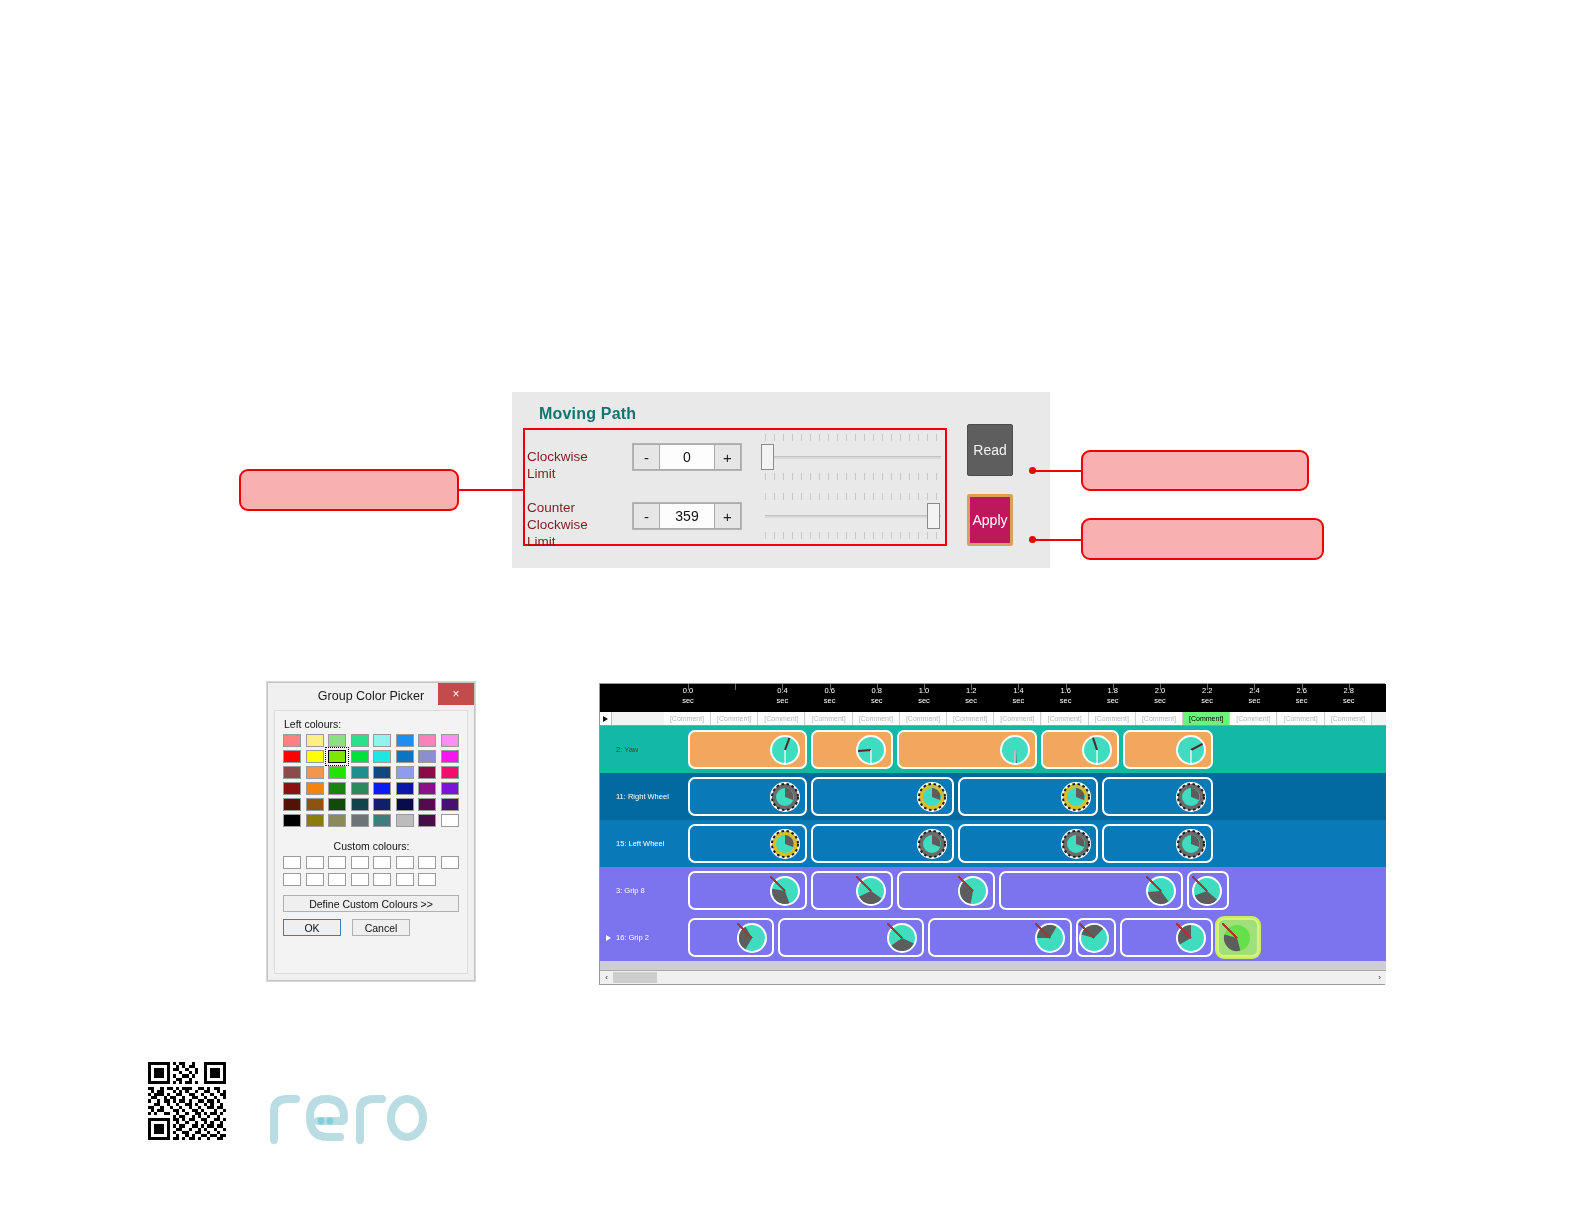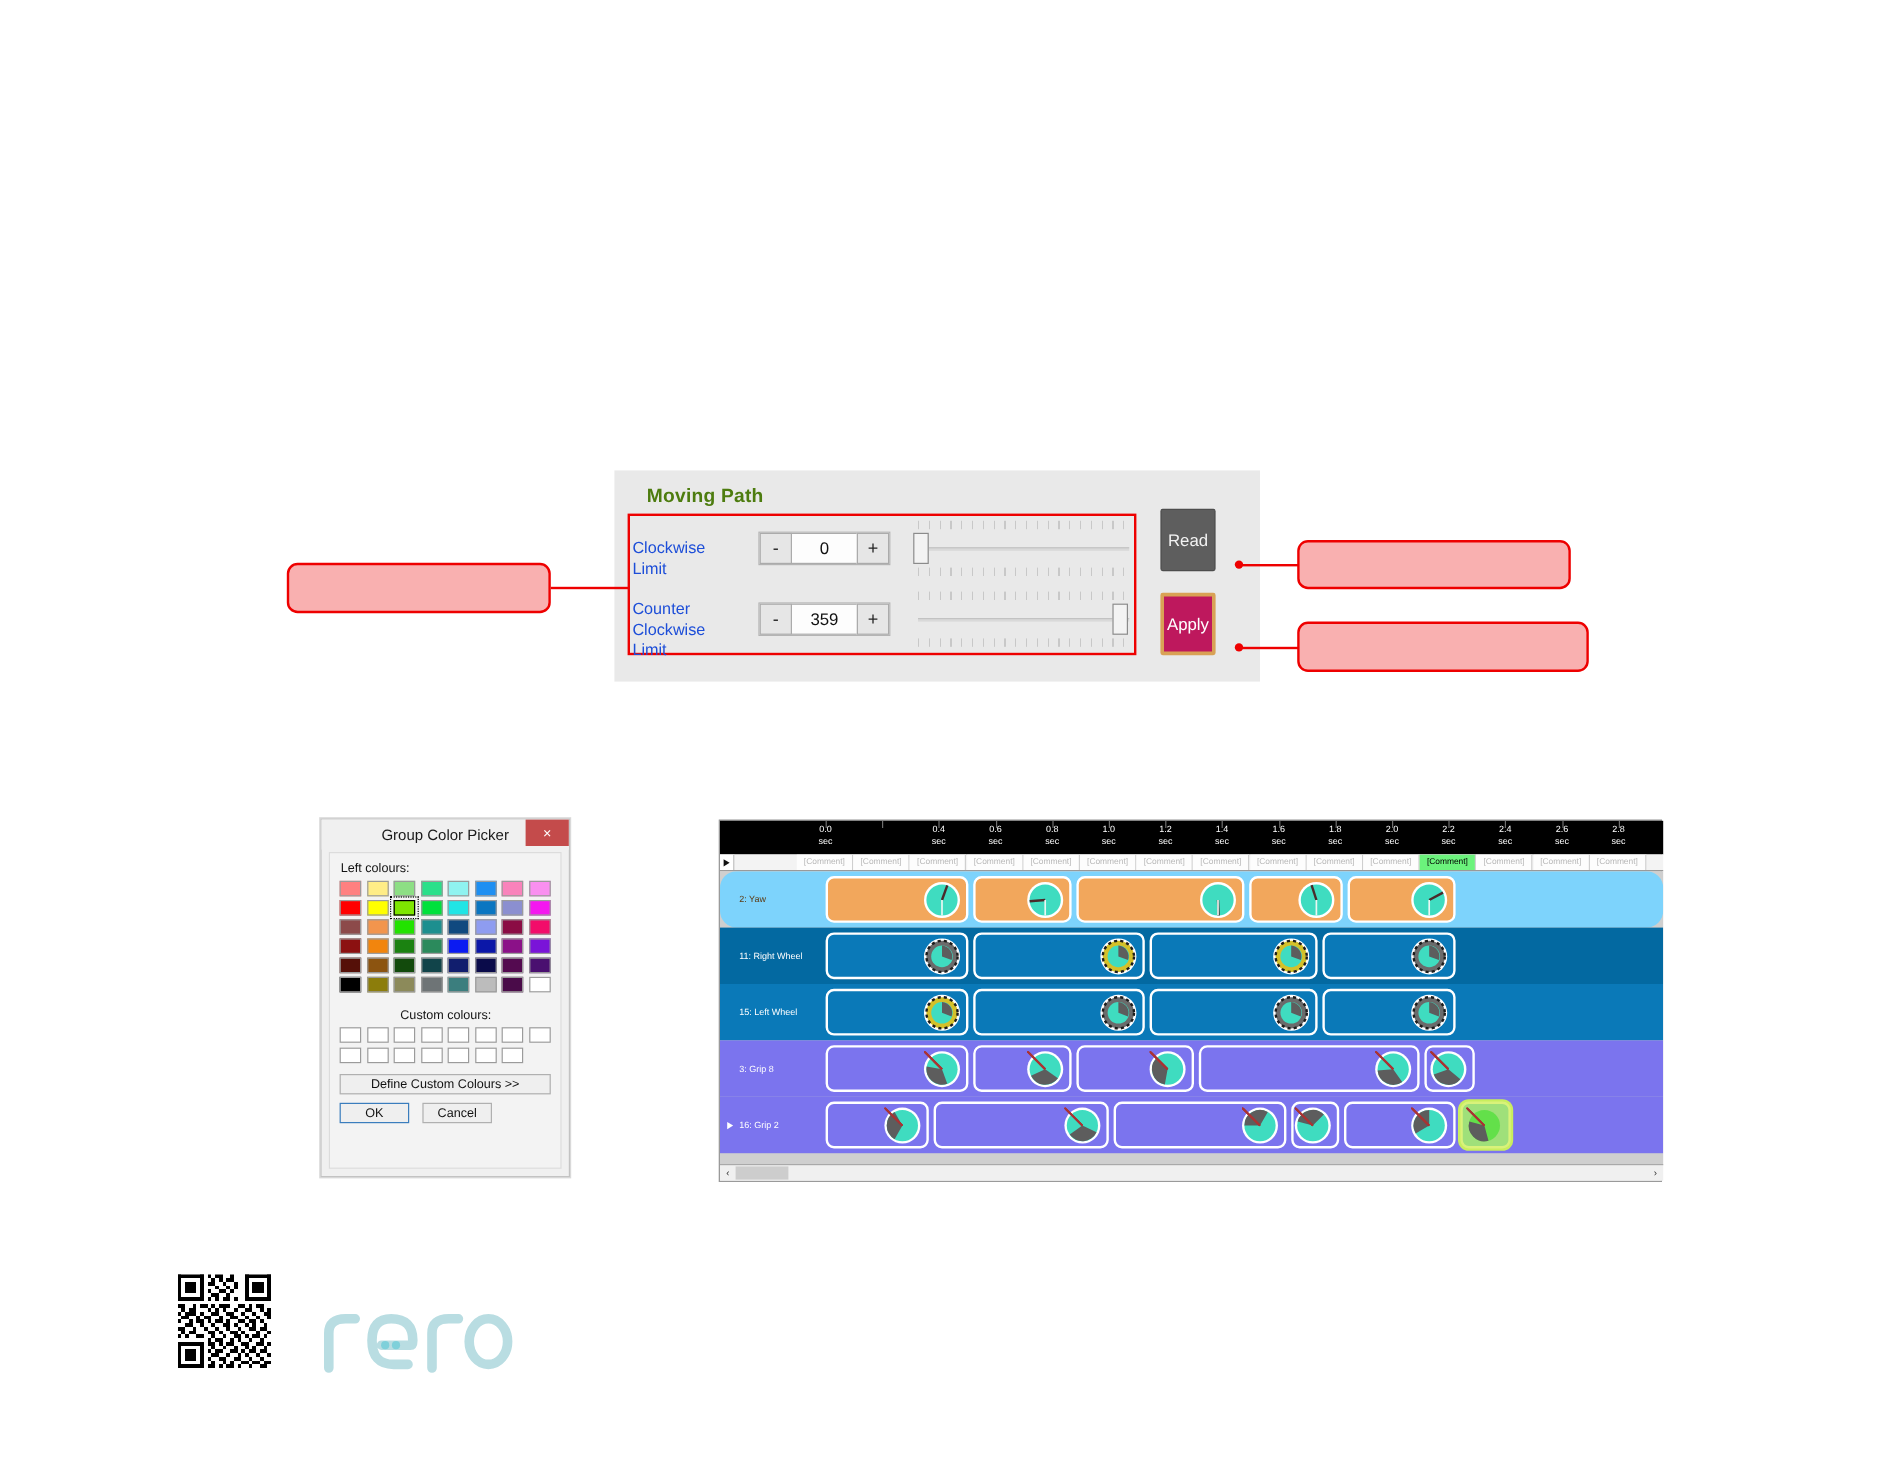--- a/index.html
+++ b/index.html
@@ -12,30 +12,30 @@
     overflow:hidden;
   }
 
   
   #moving-path-panel{
     position:absolute; left:512px; top:392px; width:538px; height:176px;
     background:#e9e9e9;
   }
   #moving-path-title{
     position:absolute; left:27px; top:13px;
-    font-size:16px; font-weight:bold; color:#4d7c0f;
+    font-size:16px; font-weight:bold; color:#0f766e;
     letter-spacing:.2px;
   }
   #mp-red-frame{
     position:absolute; left:523px; top:428px; width:424px; height:118px;
     border:2px solid #ee0000; background:transparent; pointer-events:none;
   }
   .mp-row{ position:absolute; left:527px; height:44px; }
   .mp-label{
-    position:absolute; left:0; font-size:13.5px; color:#1d4ed8;
+    position:absolute; left:0; font-size:13.5px; color:#7f1d1d;
     line-height:17px;
   }
   .spin{
     position:absolute; display:flex; align-items:stretch;
     height:28px; width:110px;
     border:1px solid #b4b4b4;
   }
   .spin-btn{
     width:27px; background:#e6e6e6; border:1px solid #ababab;
     display:flex; align-items:center; justify-content:center;
@@ -396,21 +396,21 @@
       <div class="comment-cell" style="left: 394.4px;">[Comment]</div>
       <div class="comment-cell" style="left: 441.6px;">[Comment]</div>
       <div class="comment-cell" style="left: 488.8px;">[Comment]</div>
       <div class="comment-cell" style="left: 536px;">[Comment]</div>
       <div class="comment-cell active" style="left: 583.2px;">[Comment]</div>
       <div class="comment-cell" style="left: 630.4px;">[Comment]</div>
       <div class="comment-cell" style="left: 677.6px;">[Comment]</div>
       <div class="comment-cell" style="left: 724.8px;">[Comment]</div>
     </div>
   <div id="tracks-area">
-      <div class="track-row" style="top: 0px; height: 47px; background: #7dd3fc; border-radius: 14px;">
+      <div class="track-row" style="top: 0px; height: 47px; background: #14b8a6;">
         <div class="track-header" style="color: rgb(92, 59, 20);">2: Yaw</div>
         <div class="track-lane">
           <div class="clip" style="left: 0px; width: 119px; background: rgb(242, 167, 92);">
             <div class="keyframe">
               <svg width="30" height="30" viewBox="0 0 30 30">
                 <circle cx="15" cy="15" r="13" fill="#3fdcc0"></circle>
                 <line x1="15" y1="15" x2="19.4" y2="2.8" stroke="#4a2a2a" stroke-width="2"></line>
                 <line x1="15" y1="15" x2="15" y2="28" stroke="#eaf7f2" stroke-width="1.4"></line>
               </svg>
             </div>

